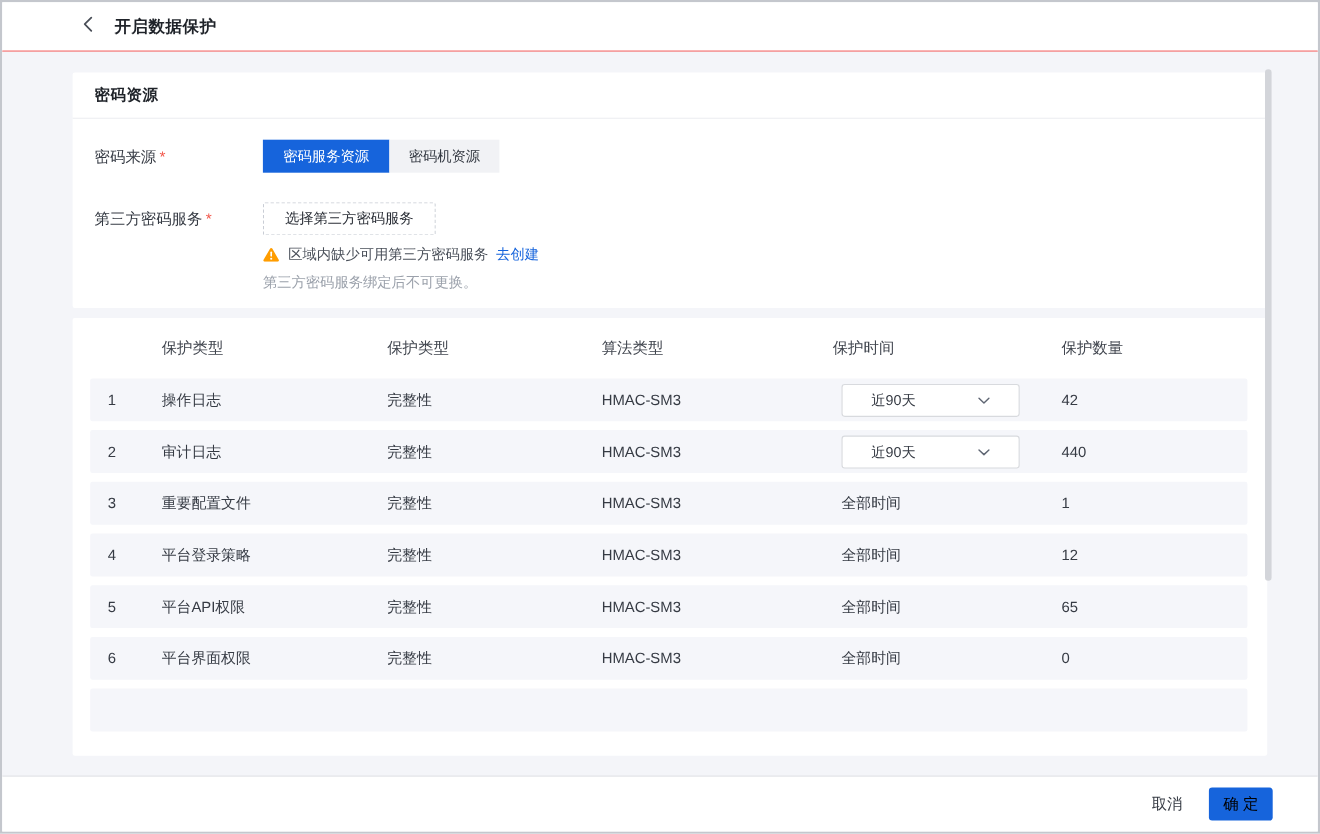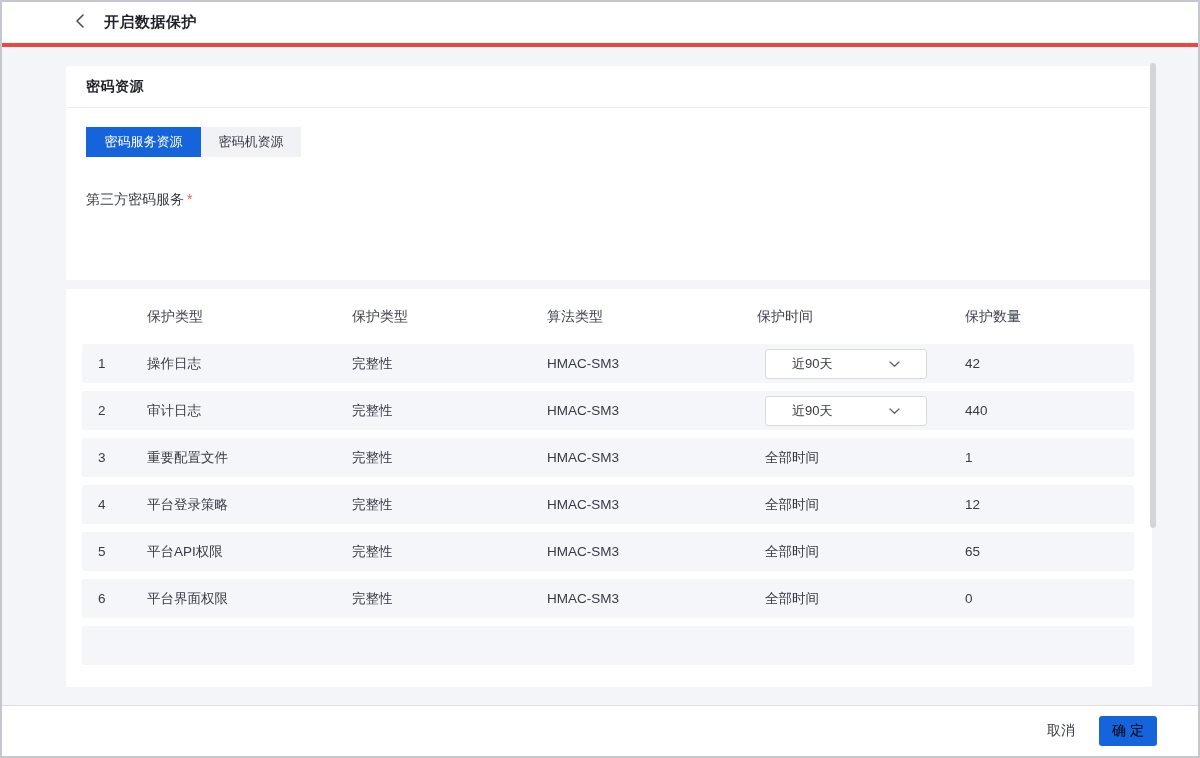--- a/index.html
+++ b/index.html
@@ -4,21 +4,21 @@
 <style>
   * { margin:0; padding:0; box-sizing:border-box; }
   html,body { background:#e9ebf0; }
   body { font-family:"Liberation Sans","DejaVu Sans",sans-serif; }
   .frame{
     position:relative; width:1200px; height:758px; margin:0 auto;
     background:#fff; border:2px solid #c4c7cd; overflow:hidden;
   }
   
   .topbar{
-    height:45px; background:#fff; border-bottom:4px solid #ef4444;
+    height:45px; background:#fff; border-bottom:1px solid #ef4444;
     display:flex; align-items:center; padding-left:73px;
   }
   .back-btn{ display:flex; align-items:center; cursor:pointer; margin-right:19px; }
   .page-title{ font-size:15px; font-weight:700; color:#1f2329; letter-spacing:.5px; }
   
   .body{ background:#f4f5f9; height:660px; overflow:hidden; }
   .card{
     background:#fff; margin-left:64px; margin-right:46px; border-radius:2px;
   }
   .card-head{
@@ -113,28 +113,46 @@
   </div>
 
   <div class="body">
 
     <div class="card card1">
       <div class="card-head">
         <span class="card-title">密码资源</span>
       </div>
       <div class="card1-body">
         <div class="field-row">
+          <div class="field-label">
+            <span>密码来源</span><span class="req">*</span>
+          </div>
           <div class="seg">
             <div class="seg-item on">密码服务资源</div>
             <div class="seg-item off">密码机资源</div>
           </div>
         </div>
         <div class="field-row">
           <div class="field-label">
             <span>第三方密码服务</span><span class="req">*</span>
+          </div>
+          <div>
+            <button class="dash-btn">选择第三方密码服务</button>
+            <div class="warn-line">
+              <span class="warn-icon">
+                <svg width="15" height="13" viewBox="0 0 15 13">
+                    <path d="M6.6 0.9 a1.1 1.1 0 0 1 1.9 0 L14.4 11.2 a1.1 1.1 0 0 1 -0.95 1.65 H1.55 A1.1 1.1 0 0 1 0.6 11.2 Z" fill="#ff9d00"></path>
+                    <rect x="6.8" y="3.7" width="1.5" height="4.6" rx="0.7" fill="#fff"></rect>
+                    <circle cx="7.55" cy="10.2" r="0.95" fill="#fff"></circle>
+                  </svg>
+              </span>
+              <span class="warn-text">区域内缺少可用第三方密码服务</span>
+              <span class="warn-link">去创建</span>
+            </div>
+            <div class="note-line">第三方密码服务绑定后不可更换。</div>
           </div>
         </div>
       </div>
     </div>
 
     <div class="card card2">
       <div class="tgrid thead">
         <div class="th c0"></div>
         <div class="th c1">保护类型</div>
         <div class="th c2">保护类型</div>

